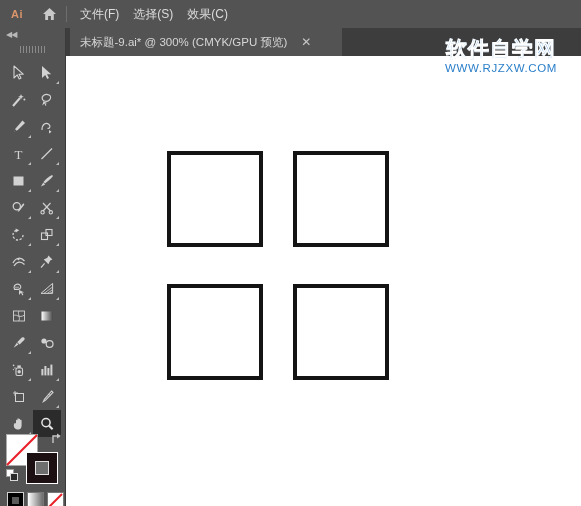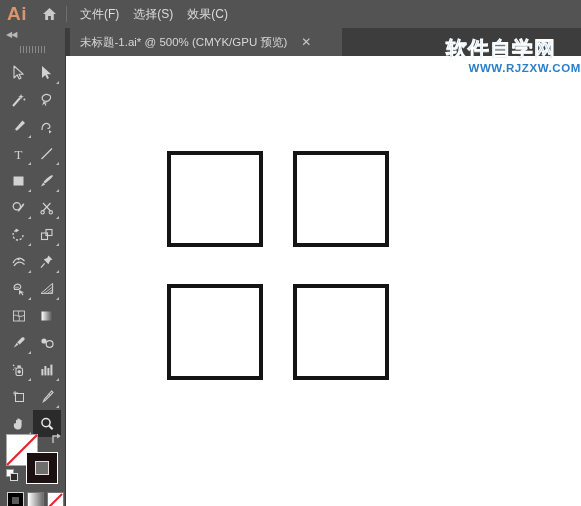--- a/index.html
+++ b/index.html
@@ -19,21 +19,21 @@
   #menubar {
     position: absolute; left: 0; top: 0;
     width: 581px; height: 28px;
     background: #535353;
     display: flex; align-items: center;
   }
   #ai-logo {
     width: 34px; height: 28px;
     display: flex; align-items: center; justify-content: center;
     color: #d9956b;
-    font-size: 19px; font-weight: bold;
+    font-size: 11px; font-weight: bold;
     letter-spacing: 0.5px;
   }
   #home-btn {
     width: 30px; height: 28px;
     display: flex; align-items: center; justify-content: center;
   }
   .menu-sep {
     width: 1px; height: 16px;
     background: #6e6e6e;
     margin: 0 6px 0 2px;
@@ -218,26 +218,25 @@
     font-size: 21px;
     font-weight: bold;
     color: #2a7fc9;
     letter-spacing: 1px;
     line-height: 26px;
     -webkit-text-stroke: 0.6px #ffffff;
     text-shadow: 0 1px 0 rgba(255,255,255,0.85);
   }
   #wm-url {
     font-size: 11.5px;
-    font-weight: bold;
+    font-weight: normal;
     color: #2a7fc9;
     letter-spacing: 0.6px;
     line-height: 13px;
     text-shadow: 0 1px 0 rgba(255,255,255,0.85);
-    text-align: right;
   }
 </style>
 </head>
 <body>
 
 <div id="app">
 
   <div id="menubar">
     <div id="ai-logo">Ai</div>
     <div id="home-btn">
@@ -248,21 +247,21 @@
     <div class="menu-sep"></div>
     <div id="menu-items" style="display: flex;">
         <div class="menu-item">文件(F)</div>
         <div class="menu-item">选择(S)</div>
         <div class="menu-item">效果(C)</div>
       </div>
   </div>
 
   <div id="tabbar">
     <div id="tab-doc" style="width: 272px;">
-      <span id="tab-title">未标题-1.ai* @ 500% (CMYK/GPU 预览)</span>
+      <span id="tab-title">未标题-9.ai* @ 300% (CMYK/GPU 预览)</span>
       <span id="tab-close">✕</span>
     </div>
   </div>
 
   <div id="left-rail">
     <div id="rail-collapse">◀◀</div>
     <div id="rail-grip">
       <div class="dots"></div>
     </div>
 

